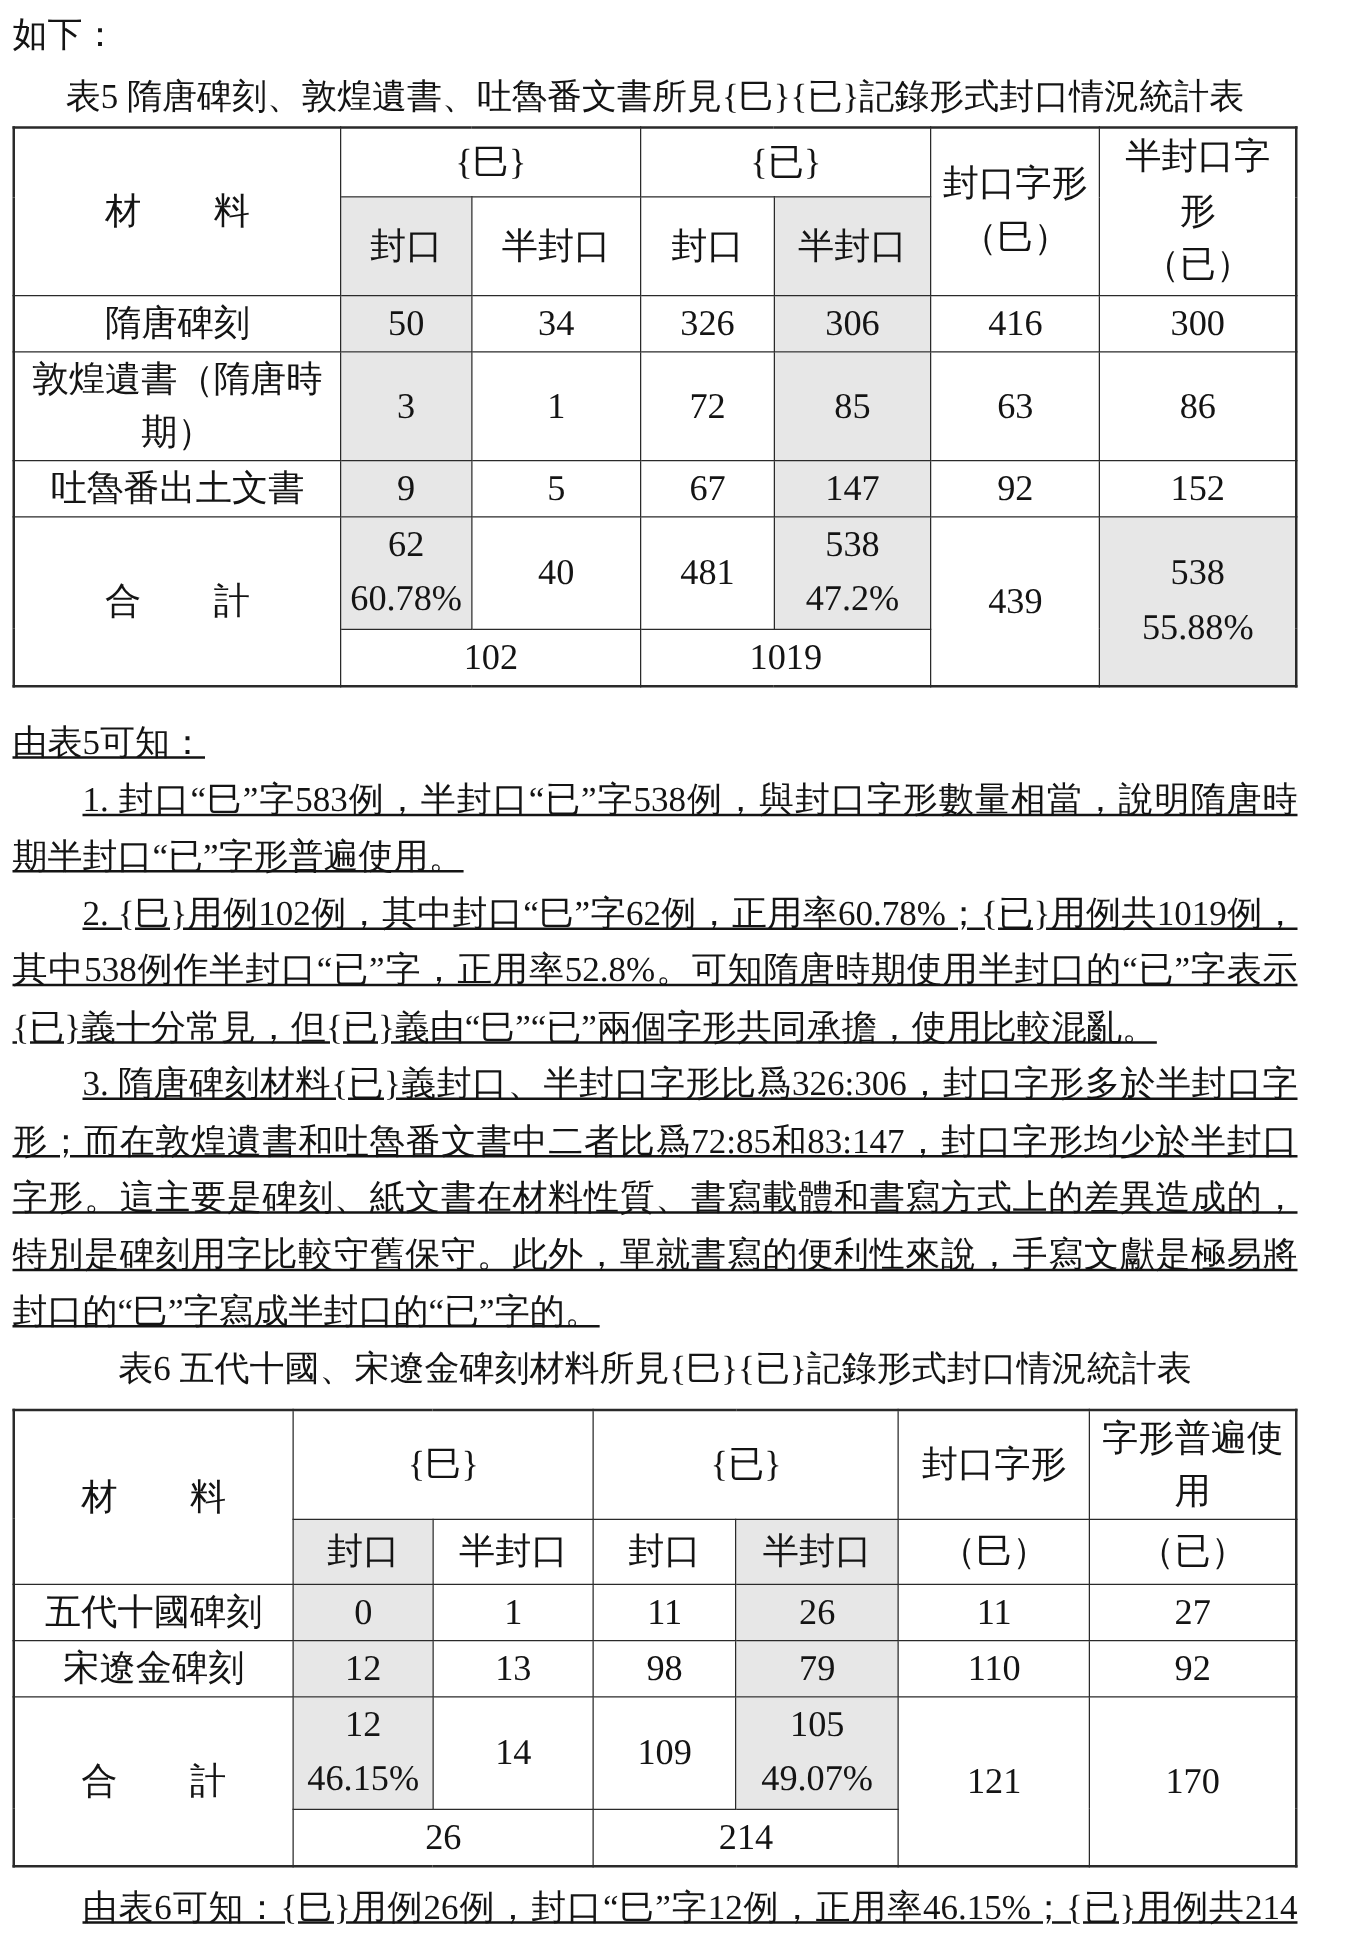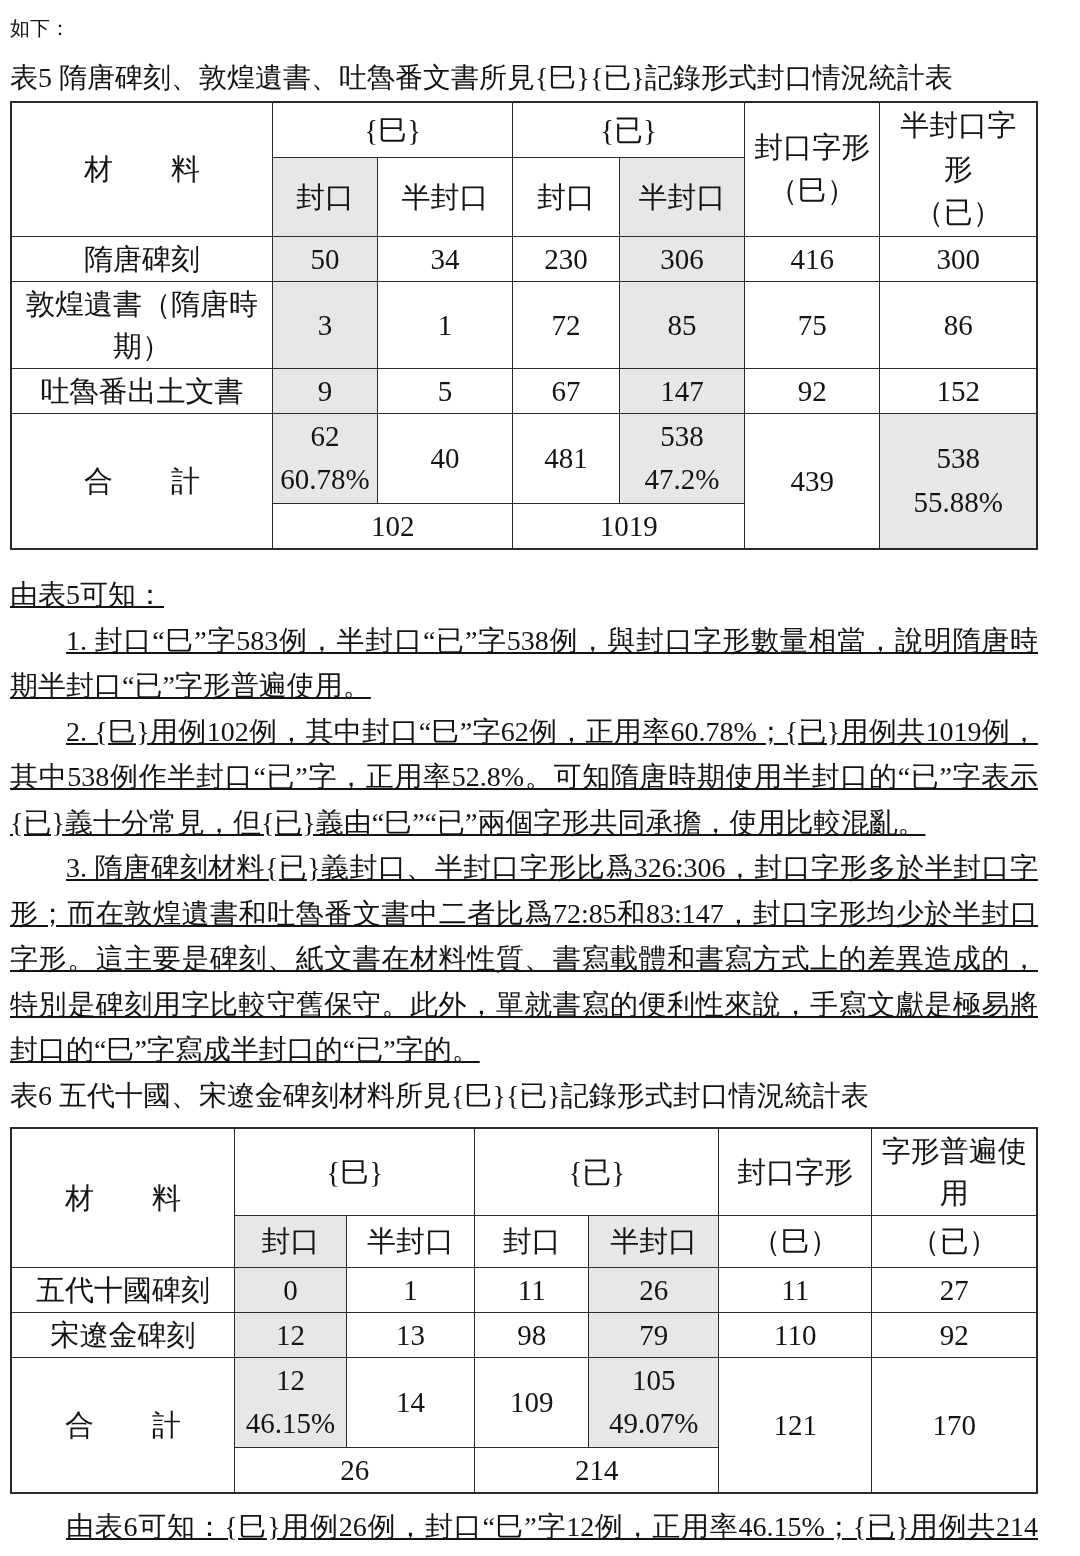--- a/index.html
+++ b/index.html
@@ -2,22 +2,22 @@
 <html><head>
 <meta charset="utf-8">
 <style>
   html,body{margin:0;padding:0;background:#ffffff;}
   body{
     width:1080px;height:1556px;overflow:hidden;
     font-family:"Liberation Serif","DejaVu Serif",serif;
     color:#141414;
   }
   .page{padding:6px 42px 0 10px;box-sizing:border-box;width:1080px;}
-  .line{font-size:20px;line-height:45px;}
-  .tbl-title{font-size:28px;line-height:46px;text-align:left;margin:0;}
+  .line{font-size:28px;line-height:45px;}
+  .tbl-title{font-size:28px;line-height:46px;text-align:center;margin:0;}
   p.body{font-size:28px;line-height:45.5px;margin:0;text-align:justify;text-decoration:underline;}
   p.indent{text-indent:2em;}
   table{border-collapse:collapse;width:100%;table-layout:fixed;border:2px solid #2a2a2a;margin:0;}
   td{border:1px solid #2a2a2a;text-align:center;vertical-align:middle;
      font-size:29px;line-height:1.45;padding:1px 4px;overflow:hidden;}
   .shade{background:#e7e7e7;}
   .mt5{margin-top:4px;}
   .gap-after-t5{margin-bottom:22px;}
   .gap-before-t6{margin-top:0;margin-bottom:8px;}
   .gap-after-t6{margin-bottom:10px;}
@@ -62,32 +62,32 @@
     <tr class="h73">
       <td class="shade">封口</td>
       <td>半封口</td>
       <td>封口</td>
       <td class="shade">半封口</td>
     </tr>
     <tr class="h42">
       <td>隋唐碑刻</td>
       <td class="shade">50</td>
       <td>34</td>
-      <td>230</td>
+      <td>326</td>
       <td class="shade">306</td>
       <td>416</td>
       <td>300</td>
     </tr>
     <tr class="h85">
       <td>敦煌遺書（隋唐時期）</td>
       <td class="shade">3</td>
       <td>1</td>
       <td>72</td>
       <td class="shade">85</td>
-      <td>75</td>
+      <td>63</td>
       <td>86</td>
     </tr>
     <tr class="h43">
       <td>吐魯番出土文書</td>
       <td class="shade">9</td>
       <td>5</td>
       <td>67</td>
       <td class="shade">147</td>
       <td>92</td>
       <td>152</td>

